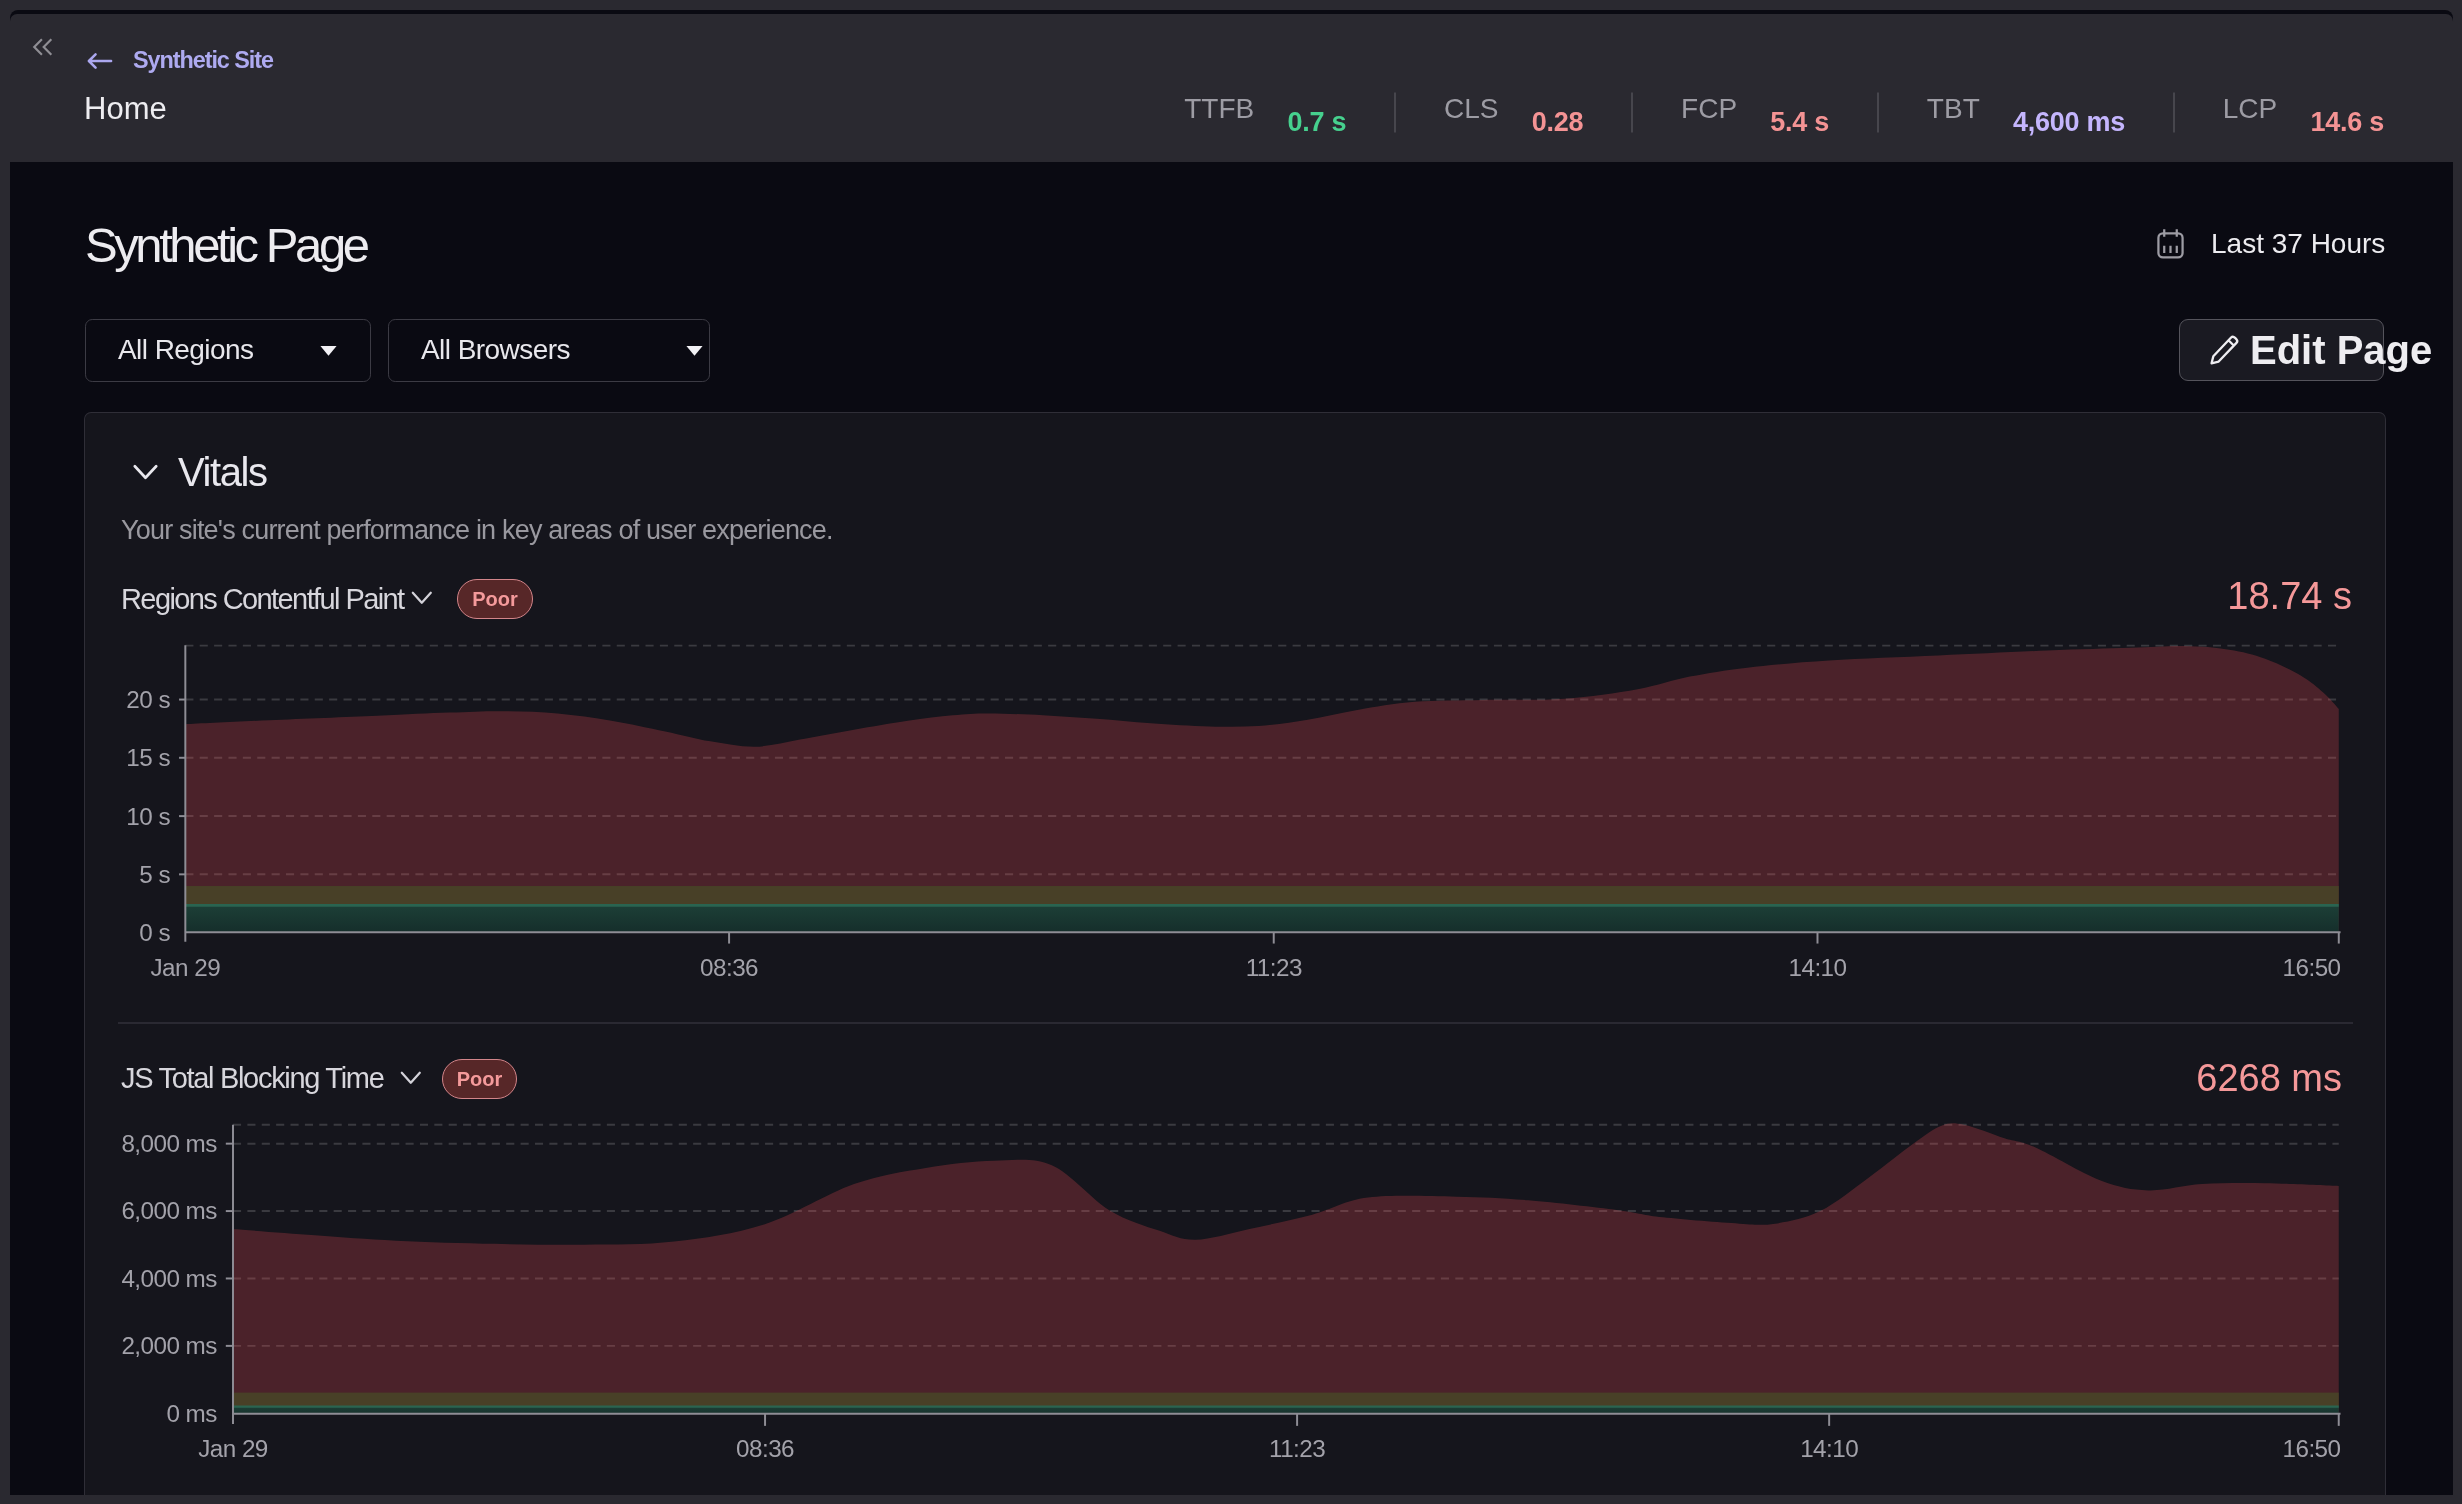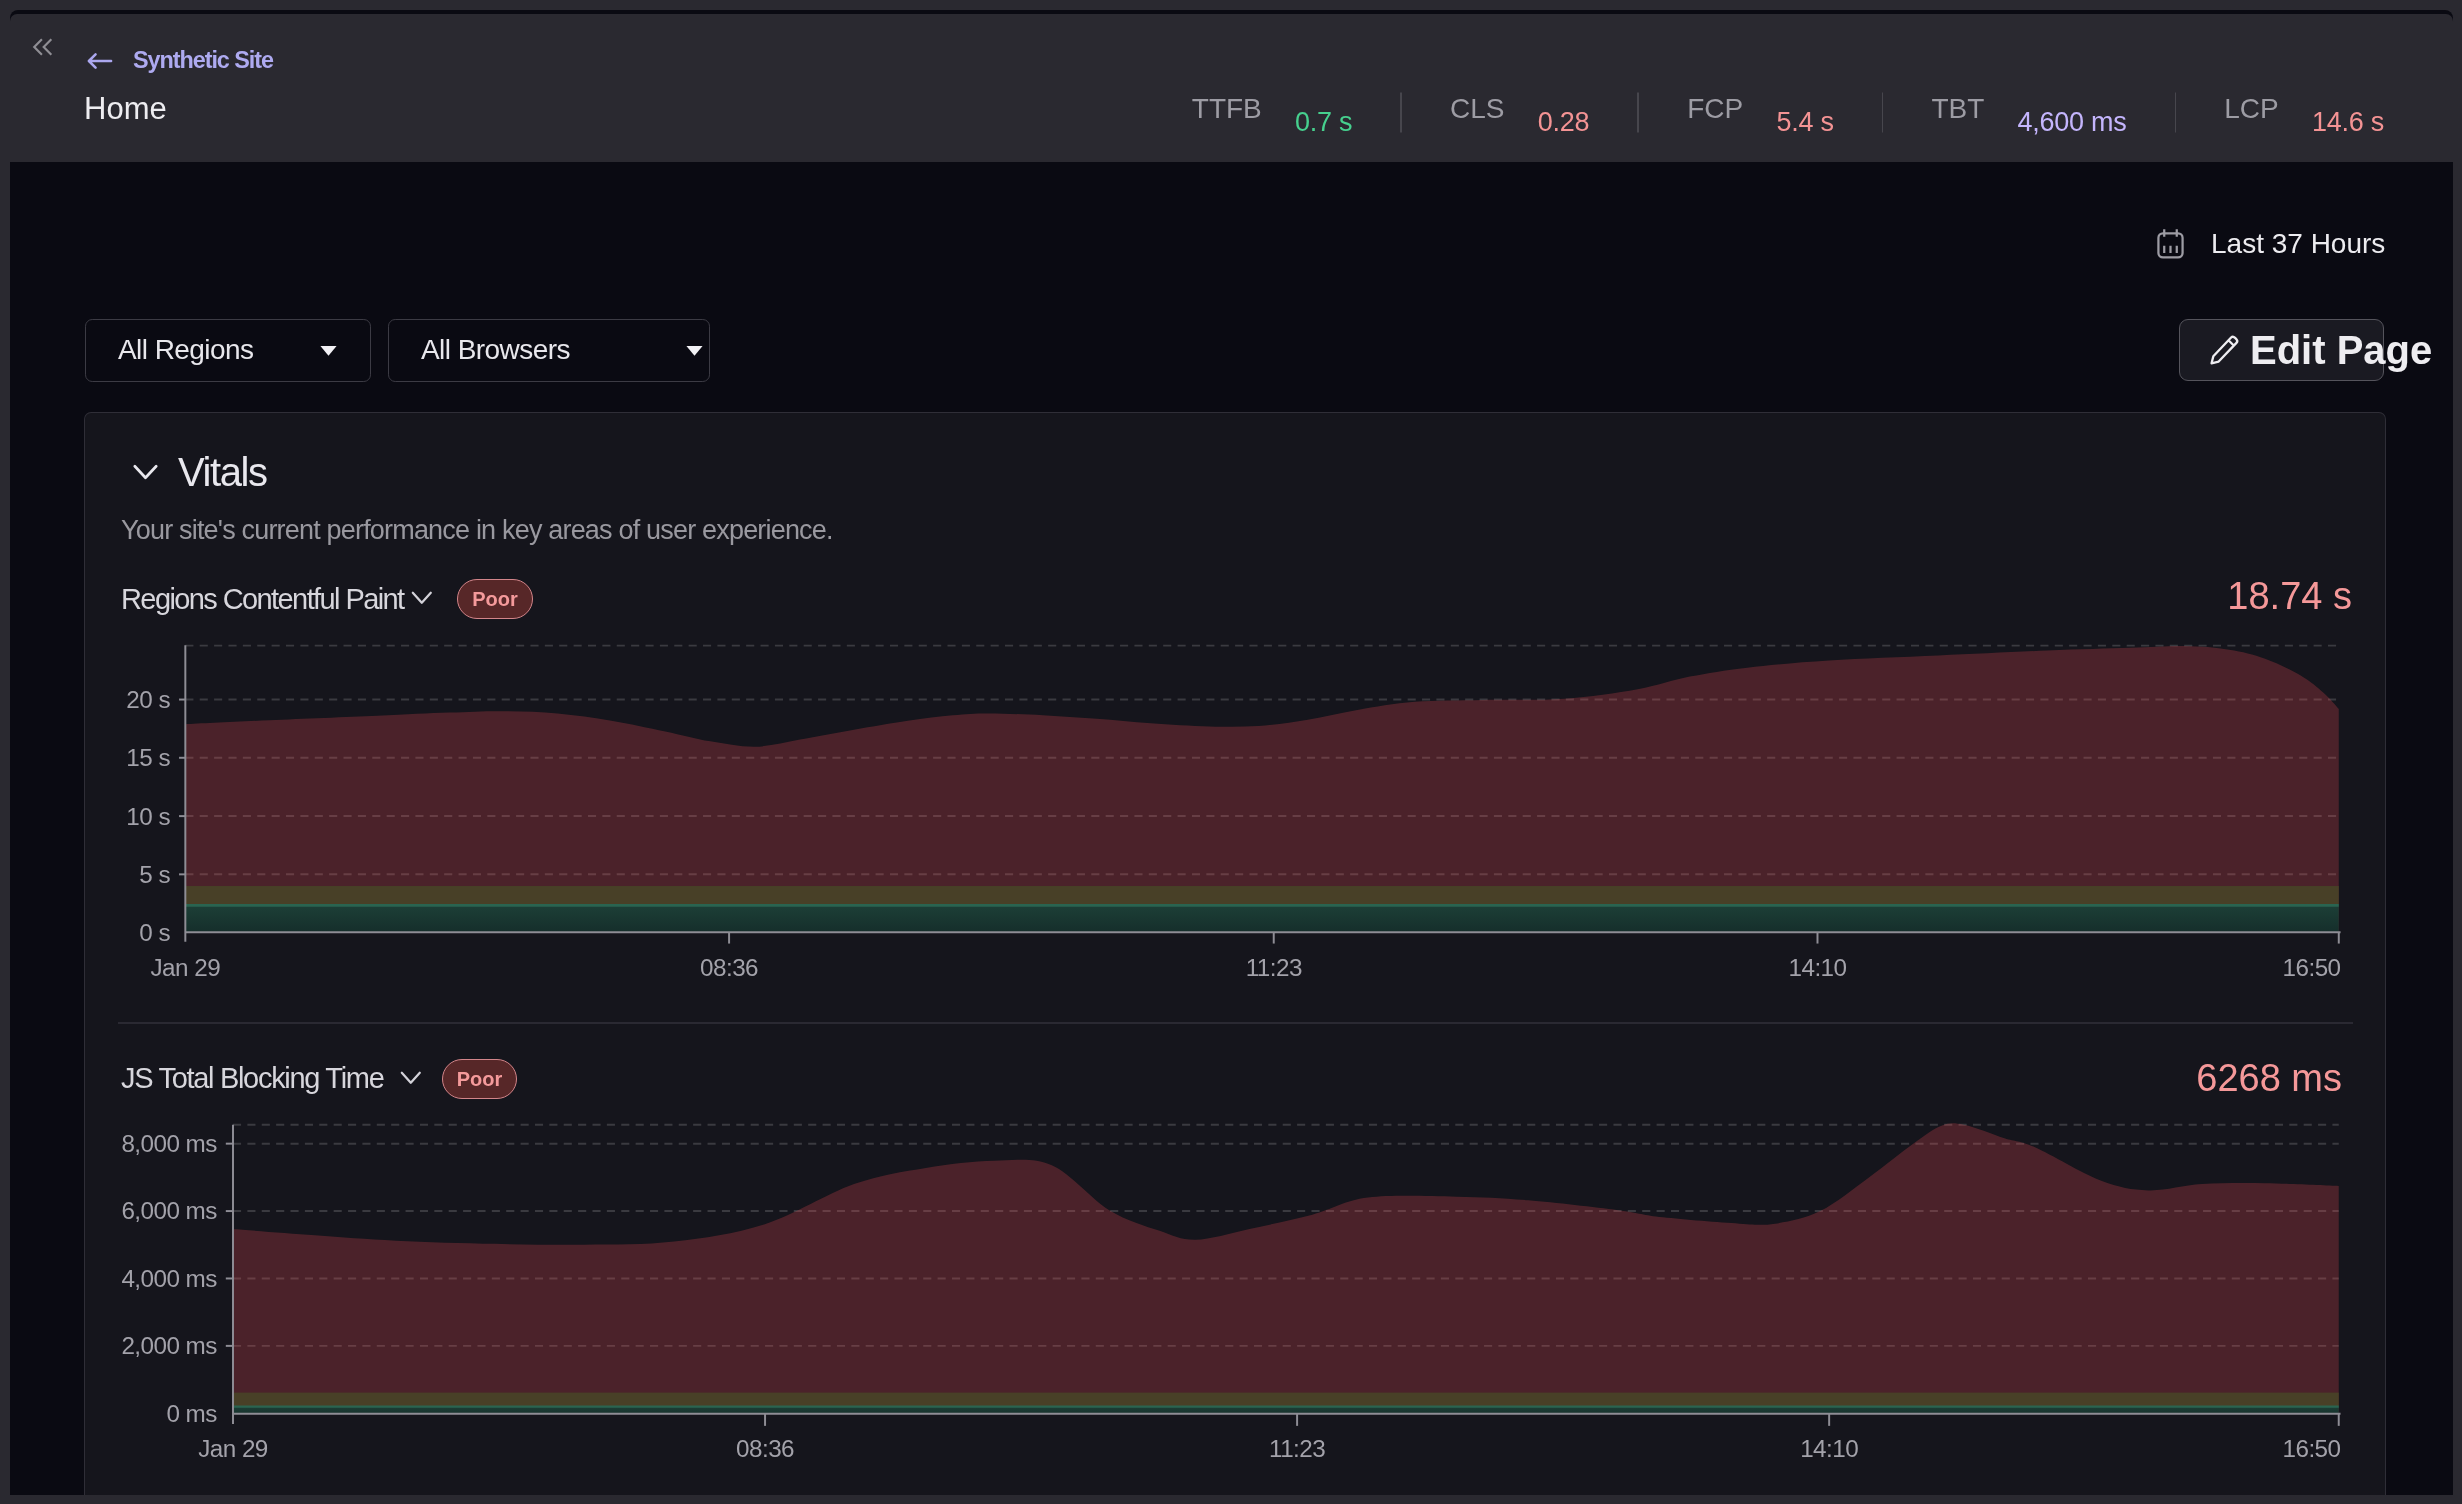--- a/index.html
+++ b/index.html
@@ -6,21 +6,21 @@
   html,body { width:2462px; height:1504px; overflow:hidden; }
   body { background:#2a2930; font-family:"Liberation Sans", sans-serif; }
   .abs { position:absolute; }
   #page { position:relative; width:2462px; height:1504px;border-radius:18px; }
   #pane { position:absolute; left:10px; top:10px; width:2443px; height:1485px;
           background:#0a0a12; border-radius:8px 8px 0 0; }
   #topcard { position:absolute; left:10px; top:14.4px; width:2443px; height:148px;
           background:#2a2930; border-radius:7.2px 7.2px 0 0; }
   .metric { display:flex; align-items:flex-start;gap:18px; }
   .mlabel { color:#9d9ca4; font-size:28px; }
-  .mval { font-size:27px; font-weight:400; margin-left:15.3px; letter-spacing:-0.01em;margin-top:14px; }
+  .mval { font-size:27px; font-weight:700; margin-left:15.3px; letter-spacing:-0.01em;margin-top:14px; }
   .mdiv { width:1.8px; height:40px; background:#47464d; margin:0 30px; }
   #panel { position:absolute; left:84px; top:412px; width:2302px; height:1083px;
            background:#15151c; border:1.8px solid #2f2e37; border-bottom:none;
            border-radius:7.2px 7.2px 0 0; }
 </style>
 </head>
 <body>
 <div id="page">
   <div id="pane"></div>
   <div id="topcard"></div>
@@ -46,20 +46,21 @@
     <span class="mlabel">FCP</span>
       <span class="mval" style="color:#f49394;">5.4 s</span>
     <span class="mdiv"></span>
     <span class="mlabel">TBT</span>
       <span class="mval" style="color:#c4b5fd;">4,600 ms</span>
     <span class="mdiv"></span>
     <span class="mlabel">LCP</span>
       <span class="mval" style="color:#f49394;">14.6 s</span>
   </div>
 
+  <div class="abs" style="left:85px;top:218px;font-size:49px;color:#edecf0;line-height:54px;letter-spacing:-0.07em;">Synthetic Page</div>
 
   <svg class="abs" style="left:2156px;top:227px" width="29" height="34" viewBox="0 0 32 38">
     <rect x="2.5" y="7" width="27" height="27" rx="5" fill="none" stroke="#9d9ca4" stroke-width="2.5"></rect>
     <path d="M9 2.5 L9 11 M23 2.5 L23 11" stroke="#9d9ca4" stroke-width="2.5" fill="none"></path>
     <path d="M9 21 L9 29 M16 21 L16 29 M23 21 L23 29" stroke="#9d9ca4" stroke-width="2.5" fill="none"></path>
   </svg>
   <div class="abs" style="left:2211px;top:244px;transform:translateY(-50%);font-size:28px;color:#edecf0;">Last 37 Hours</div>
 
   <div class="abs" style="left:85px;top:319px;width:286px;height:63px;border:1.8px solid #3c3b44;border-radius:7.2px;"></div>
   <div class="abs" style="left:118px;top:350px;transform:translateY(-50%);font-size:28px;font-weight:500;color:#e8e7ec;letter-spacing:-0.02em;">All Regions</div>

